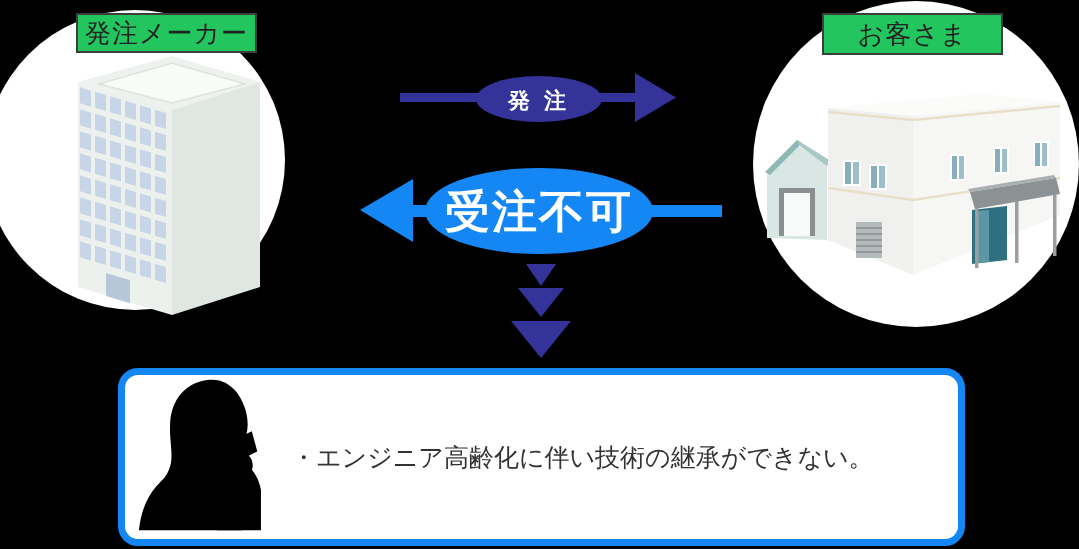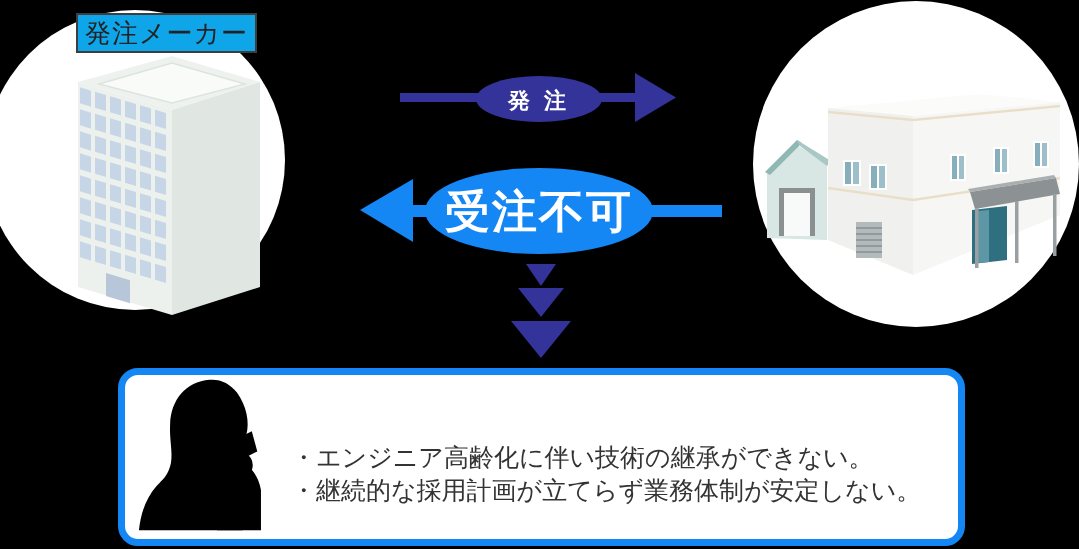--- a/index.html
+++ b/index.html
@@ -2,21 +2,21 @@
 <html><head>
 <meta charset="utf-8">
 <style>
   html,body{margin:0;padding:0;background:#000;}
   #stage{
     position:relative;width:1079px;height:549px;background:#000;overflow:hidden;
     font-family:"Liberation Sans","DejaVu Sans",sans-serif;
   }
   .entity-circle{position:absolute;background:#fff;border-radius:50%;}
   .entity-label{
-    position:absolute;background:#0ea5e9;border:2px solid #3d3d3d;color:#222;
+    position:absolute;background:#22c55e;border:2px solid #3d3d3d;color:#222;
     display:flex;align-items:center;justify-content:center;
     font-size:26px;letter-spacing:1px;box-sizing:border-box;z-index:5;
   }
   .abs{position:absolute;}
   #result-box{
     position:absolute;left:118px;top:368px;width:847px;height:178px;
     background:#fff;border:7px solid #1487f5;border-radius:20px;
     box-sizing:border-box;z-index:4;
   }
   #result-title{
@@ -146,20 +146,23 @@
     <polygon points="205,102 291,88 295,104 210,119" fill="#8c9194"></polygon>
     <polygon points="205,102 291,88 289,85 203,99" fill="#aab0b2"></polygon>
     <rect x="210" y="118" width="3.5" height="60" fill="#9aa0a2"></rect>
     <rect x="250" y="111" width="3.5" height="62" fill="#9aa0a2"></rect>
     <rect x="288" y="104" width="3.5" height="62" fill="#9aa0a2"></rect>
   </svg>
 
   <div class="entity-label" style="left:76px;top:13px;width:181px;height:40px;">
     <span>発注メーカー</span>
   </div>
+  <div class="entity-label" style="left:822px;top:13px;width:181px;height:42px;">
+    <span>お客さま</span>
+  </div>
 
   <svg class="abs" style="left:395px;top:68px;z-index:3;" width="290" height="62" viewBox="0 0 290 62">
     <rect x="5" y="25" width="240" height="9" fill="#333399"></rect>
     <polygon points="240,5 281,29.5 240,54" fill="#333399"></polygon>
     <ellipse cx="144" cy="31" rx="63" ry="23" fill="#333399"></ellipse>
     <text x="144" y="40" text-anchor="middle" font-size="22" font-weight="bold" fill="#ffffff" style="letter-spacing:4px;">発 注</text>
   </svg>
 
   <svg class="abs" style="left:350px;top:162px;z-index:3;" width="375" height="100" viewBox="0 0 375 100">
     <polygon points="10,48 63,17 63,80" fill="#1487f5"></polygon>
@@ -191,16 +194,15 @@
       <circle cx="110" cy="95" r="15"></circle>
 
       <polygon points="98,58 124,70 116,96 94,86"></polygon>
 
       <polygon points="112,64 124,58 130,80 118,86"></polygon>
     </g>
   </svg>
 
   <div id="result-bullets">
     <div>・エンジニア高齢化に伴い技術の継承ができない。</div>
-    <div>・継続的な採用計画が立てらず業務体制が安定しない。</div>
   </div>
 
 </div>
 
 </body></html>

